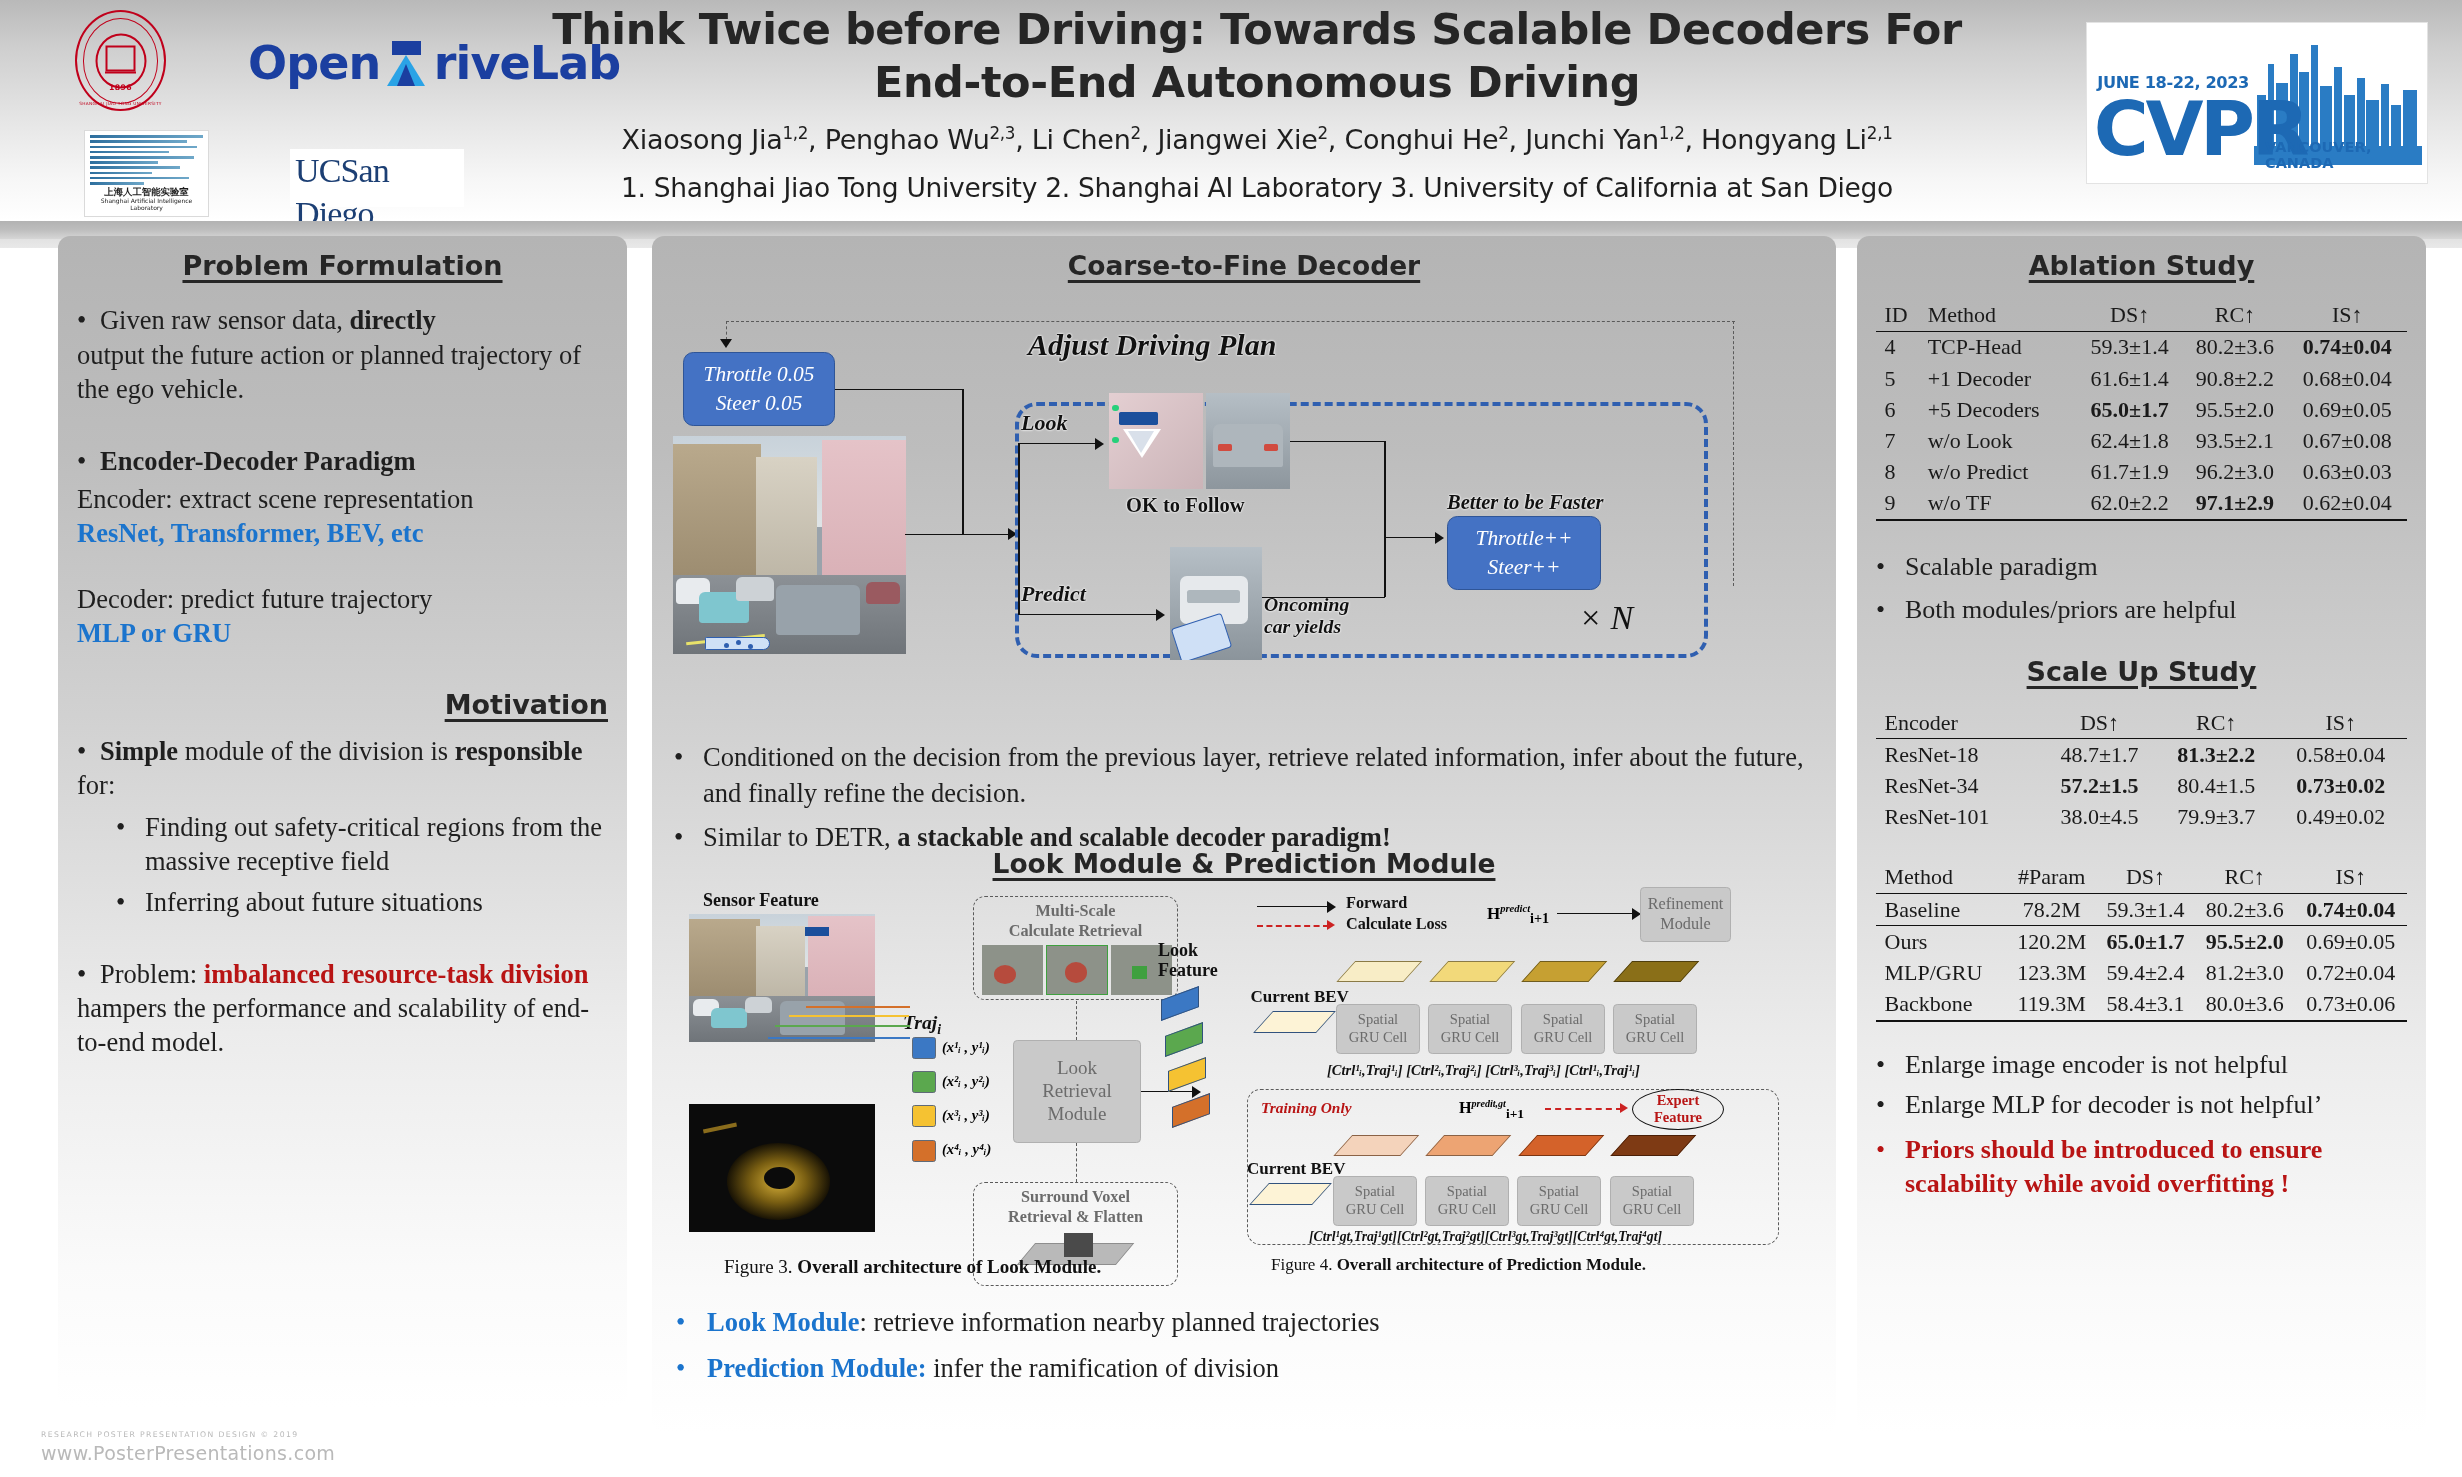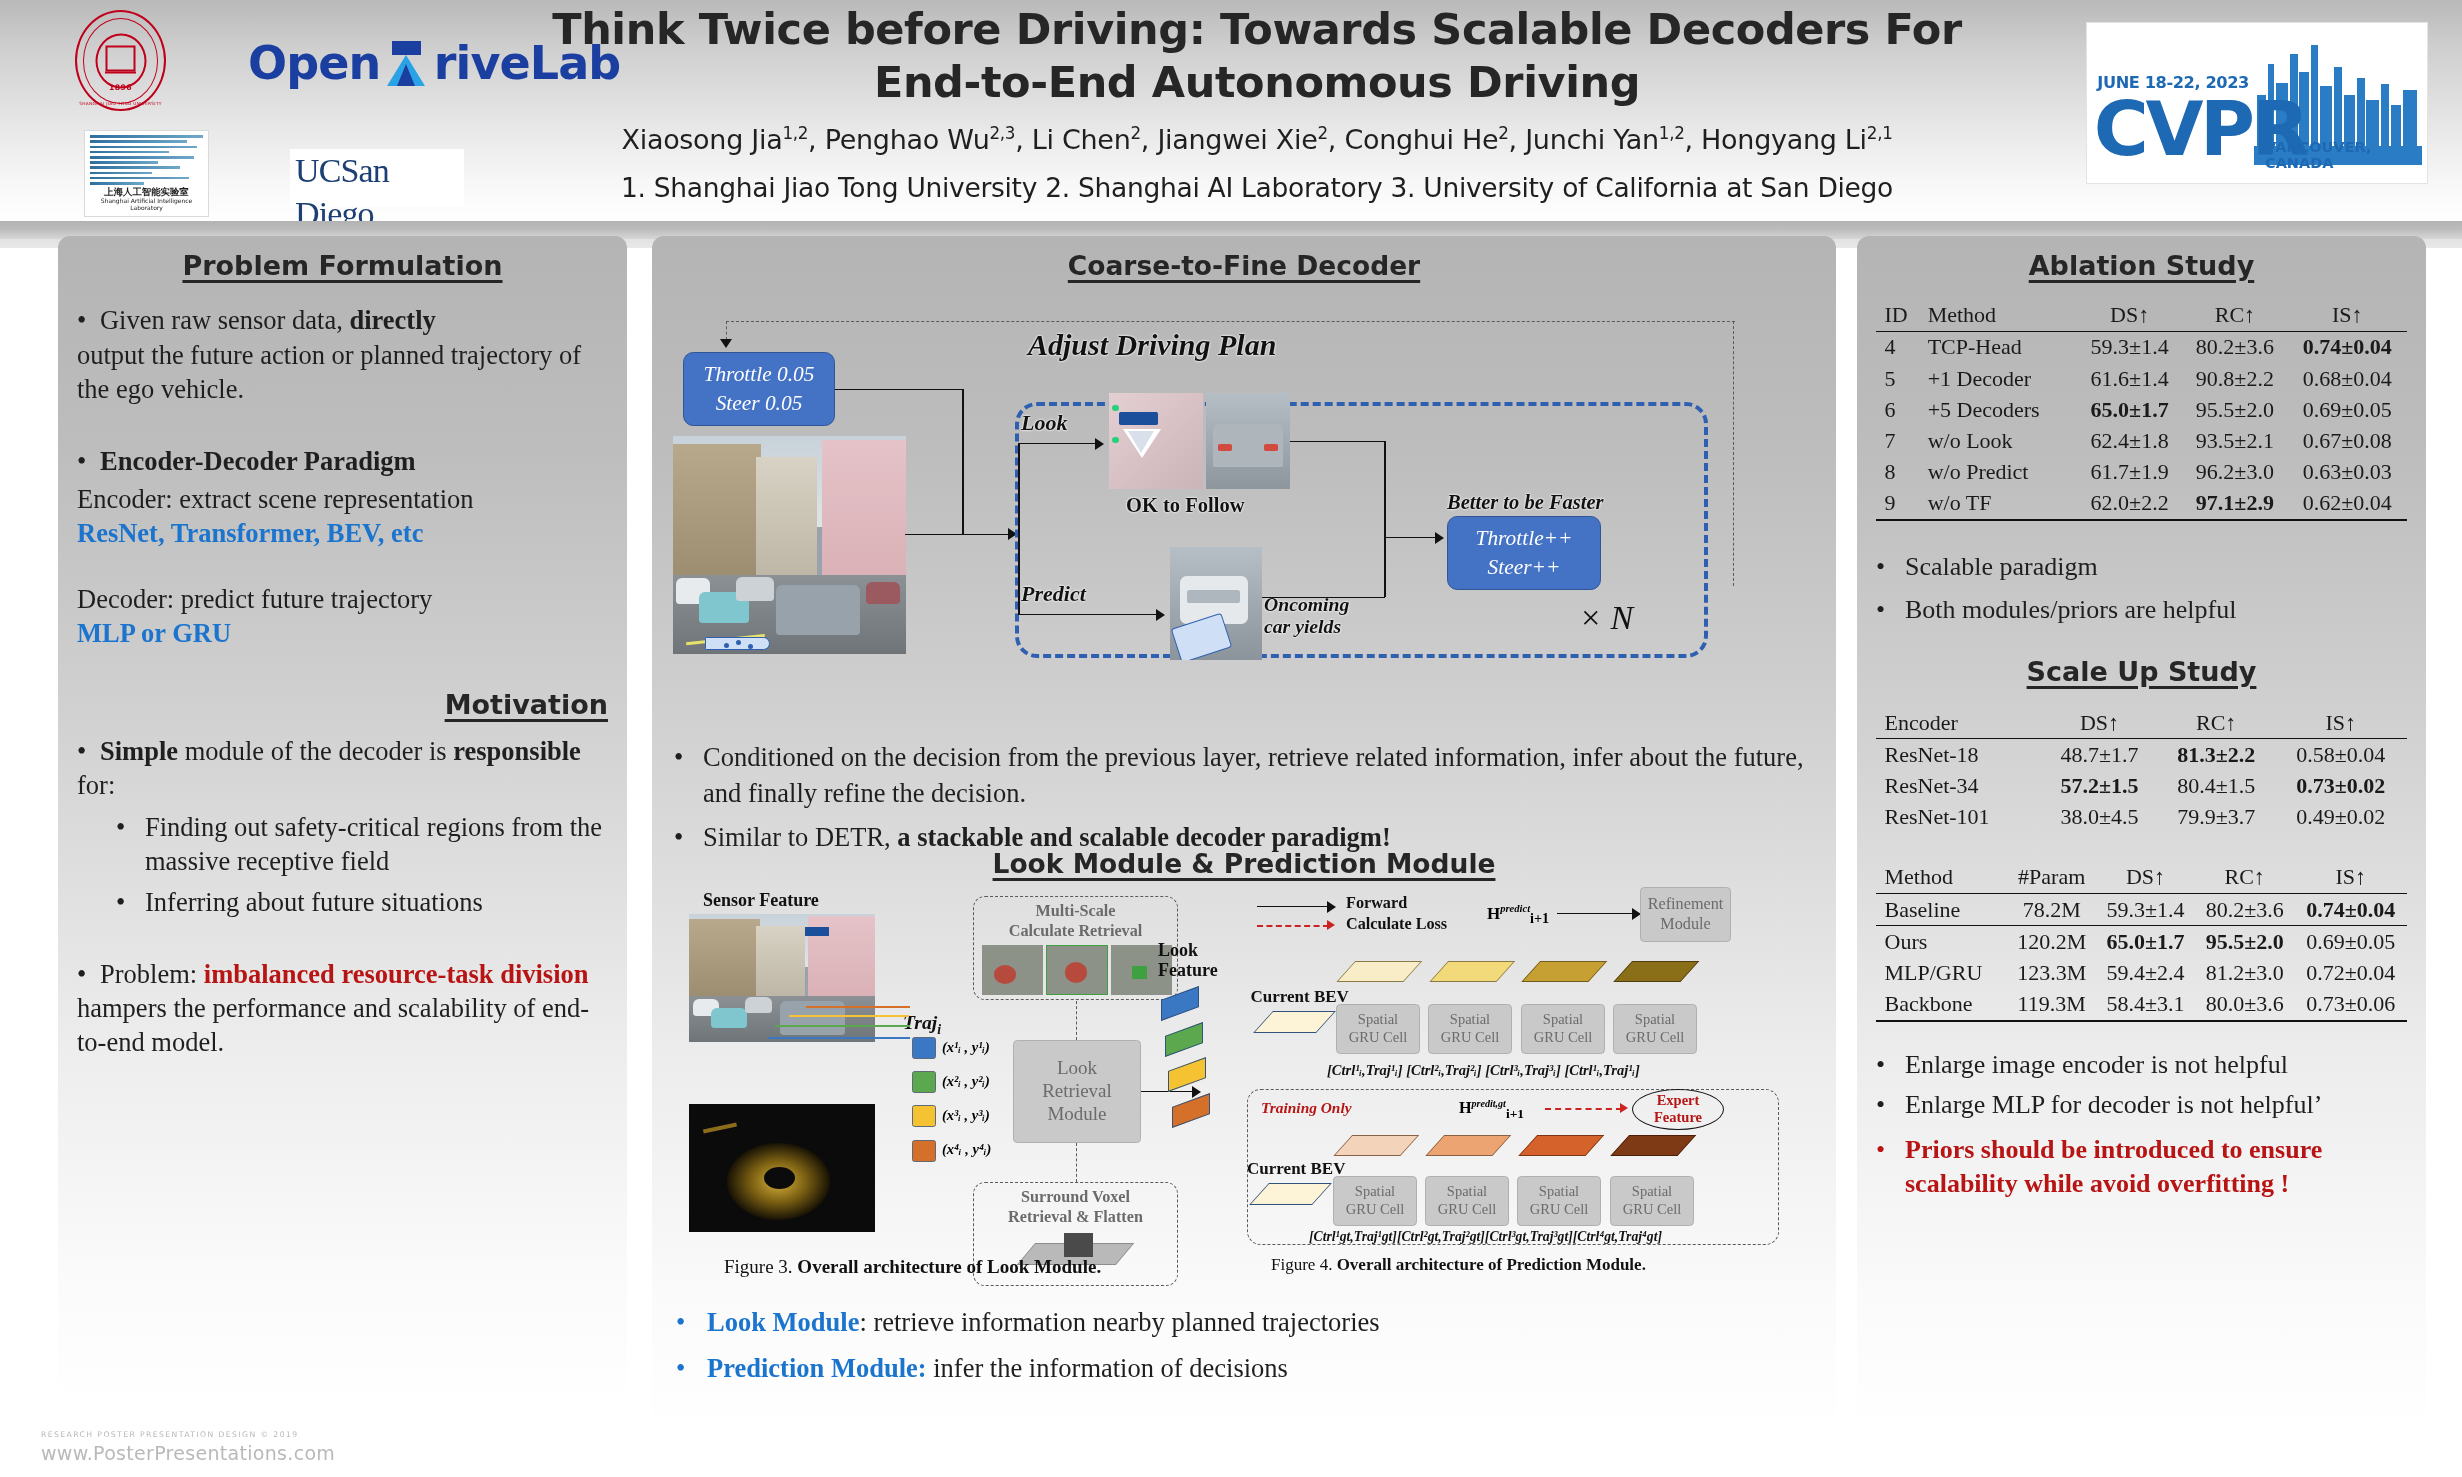--- a/index.html
+++ b/index.html
@@ -270,21 +270,21 @@
     </div>
 
     <div class="lbul" style="margin-top:32.5px;">
       <div>Decoder: predict future trajectory</div>
       <div class="lblue">MLP or GRU</div>
     </div>
 
     <div class="sec-title" style="font-size:27px; margin-top:39px;text-align:right;">Motivation</div>
 
     <div class="lbul" style="margin-top:13.7px;">
-      •<span class="dot"></span><b>Simple</b><span> module of the decoder is </span><b>responsible</b><span> for:</span>
+      •<span class="dot"></span><b>Simple</b><span> module of the division is </span><b>responsible</b><span> for:</span>
     </div>
 
     <div class="lbul" style="margin-top:8.5px; padding-left:39px;">
       <div style="display:flex;">
         <span style="width:29px;flex:none;">•</span>
         <span>Finding out safety-critical regions from the massive receptive field</span>
       </div>
       <div style="display:flex; margin-top:6.8px;">
         <span style="width:29px;flex:none;">•</span>
         <span>Inferring about future situations</span>
@@ -591,21 +591,21 @@
     <div style="position:absolute; left:24px; top:1057px; width:1137px;">
       <div style="display:flex; font-size:26.5px; color:#1f1f1f;">
         <span style="width:31px;flex:none;color:#1b74cd;">•</span>
         <span>
           <b class="lblue">Look Module</b><span>: retrieve information nearby planned trajectories</span>
         </span>
       </div>
       <div style="display:flex; font-size:26.5px; color:#1f1f1f; margin-top:15.4px;">
         <span style="width:31px;flex:none;color:#1b74cd;">•</span>
         <span>
-          <b class="lblue">Prediction Module:</b><span> infer the information of decisions</span>
+          <b class="lblue">Prediction Module:</b><span> infer the ramification of division</span>
         </span>
       </div>
     </div>
 
   </div>
 </div>
 
 <div class="panel p-right">
   <div class="rc">
 

